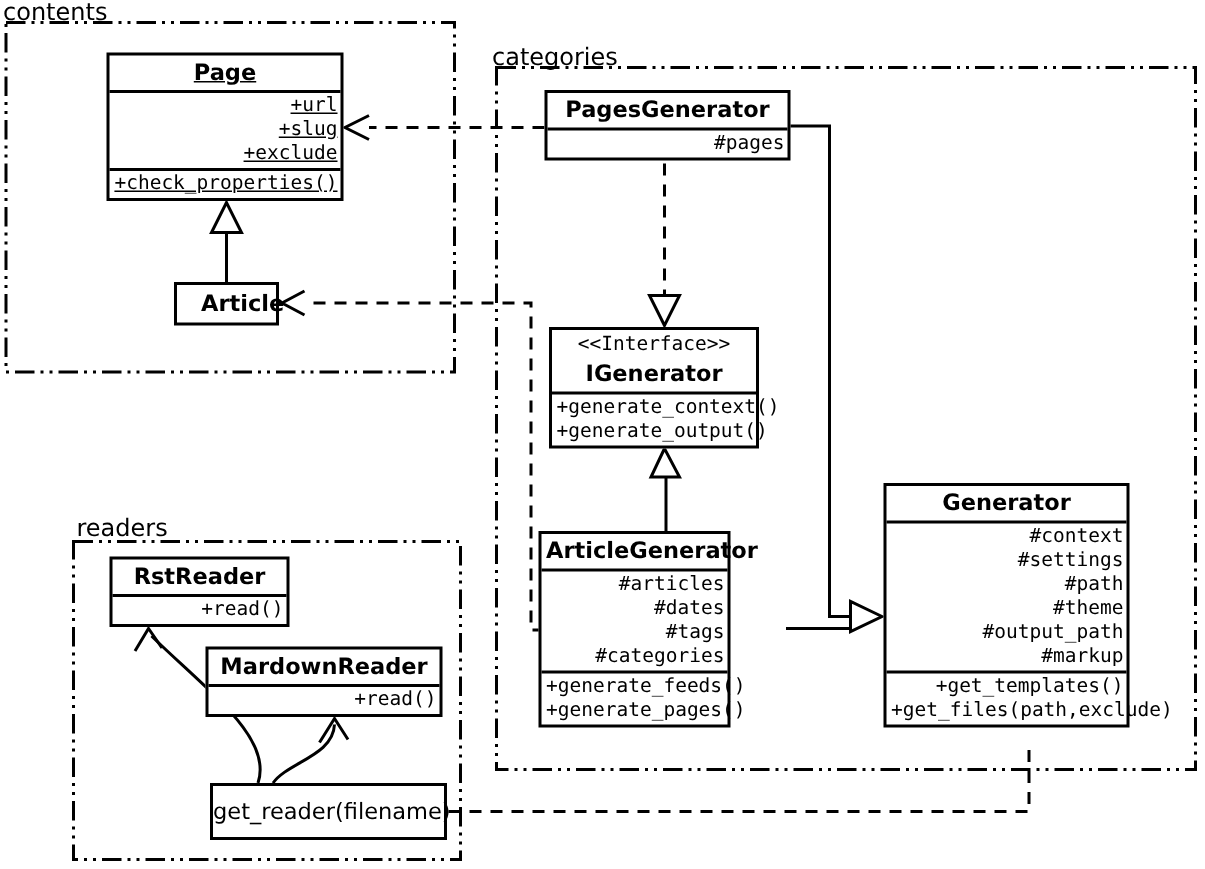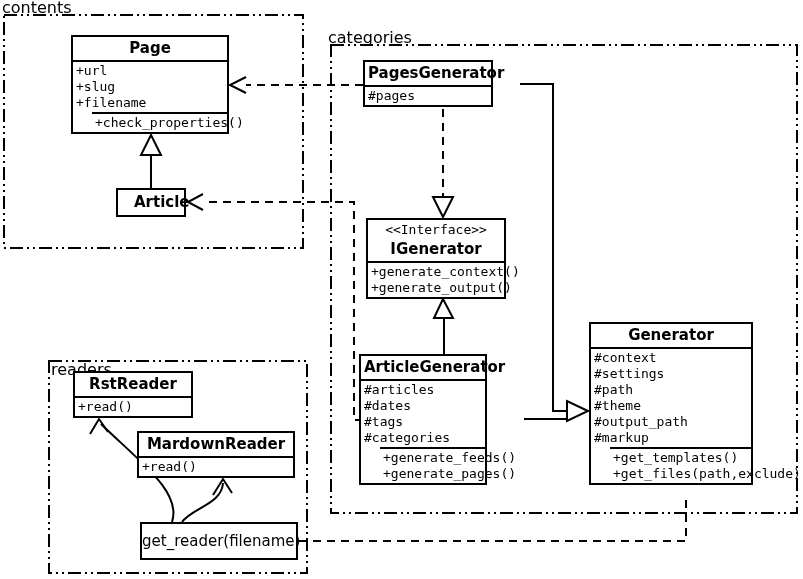--- a/index.html
+++ b/index.html
@@ -4,22 +4,22 @@
 <style>
   html,body{margin:0;padding:0;background:#fff;}
   .canvas{position:relative;width:803px;height:579px;background:#ffffff;overflow:hidden;
           font-family:"DejaVu Sans",sans-serif;color:#000;}
   svg.wires{position:absolute;left:0;top:0;}
   .pkg-label{position:absolute;font:16px "DejaVu Sans",sans-serif;color:#000;white-space:nowrap;}
   .box{position:absolute;border:2px solid #000;background:#fff;box-sizing:border-box;}
   .title{font:bold 15px "DejaVu Sans",sans-serif;line-height:23px;text-align:center;
          border-bottom:2px solid #000;padding:0 3px;white-space:nowrap;}
   .sec{font:13px "DejaVu Sans Mono",monospace;padding:1px 2px 1px 3px;}
-  .sec.sep{border-top:2px solid #000;margin-left:19px;}
-  .ln{line-height:16px;white-space:pre;}
+  .sec.sep{border-top:2px solid #000;}
+  .ln{line-height:16px;white-space:pre;text-align:right;}
   .plain{font:bold 15px "DejaVu Sans",sans-serif;line-height:25px;text-align:center;white-space:nowrap;}
   .hdr{border-bottom:2px solid #000;text-align:center;padding:1px 0;}
   .stereo{font:13px "DejaVu Sans Mono",monospace;line-height:18px;white-space:pre;}
   .iname{font:bold 15px "DejaVu Sans",sans-serif;line-height:21px;white-space:nowrap;}
   .fnbox{font:15px "DejaVu Sans",sans-serif;line-height:34px;text-align:center;white-space:nowrap;margin-left:48px;}
 </style>
 </head>
 <body>
 
 <div class="canvas">
@@ -54,37 +54,37 @@
 
     <path d="M172 522 C182 492 140 462 101 424" stroke="#000" stroke-width="2" fill="none"></path>
     <path d="M90 434 L99 419 L108 432" stroke="#000" stroke-width="2" fill="none"></path>
 
     <path d="M182 522 C192 508 222 504 223 483" stroke="#000" stroke-width="2" fill="none"></path>
     <path d="M213 495 L223 479 L232 493" stroke="#000" stroke-width="2" fill="none"></path>
   </svg>
 
   <div class="pkg-label" style="left:2px;top:-2px;">contents</div>
   <div class="pkg-label" style="left:328px;top:28px;">categories</div>
-  <div class="pkg-label" style="left:51px;top:360px;">readers</div>
+  <div class="pkg-label" style="left:51px;top:342px;">readers</div>
 
-  <div class="box" style="left:71px;top:35px;width:158px;">
+  <div class="box" style="left:71px;top:35px;width:158px;text-decoration:underline;">
     <div class="title">Page</div>
     <div class="sec">
       <div class="ln">+url</div>
       <div class="ln">+slug</div>
-      <div class="ln">+filename</div>
+      <div class="ln">+exclude</div>
     </div>
     <div class="sec sep">
       <div class="ln">+check_properties()</div>
     </div>
   </div>
 
   <div class="box plain" style="left:116px;top:188px;width:70px;height:29px;padding-left:16px;">Article</div>
 
-  <div class="box" style="left:363px;top:60px;width:130px;">
+  <div class="box" style="left:363px;top:60px;width:164px;">
     <div class="title">PagesGenerator</div>
     <div class="sec">
       <div class="ln">#pages</div>
     </div>
   </div>
 
   <div class="box" style="left:366px;top:218px;width:140px;">
     <div class="hdr">
       <div class="stereo">&lt;&lt;Interface&gt;&gt;</div>
       <div class="iname">IGenerator</div>

